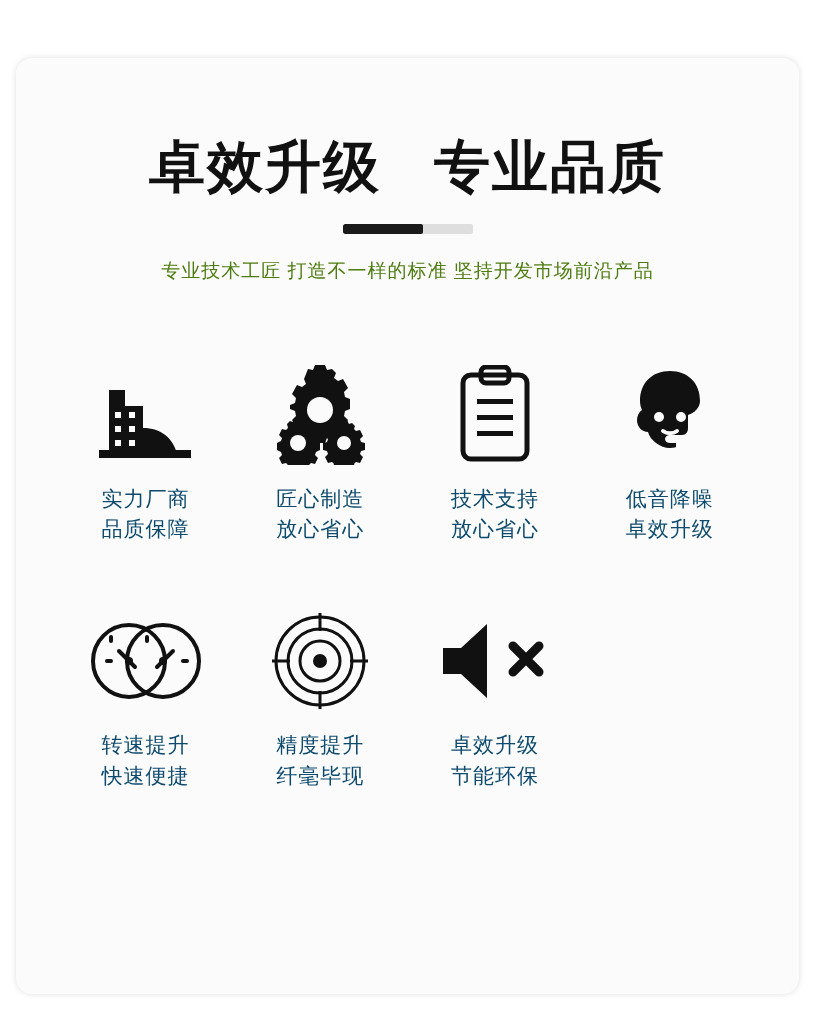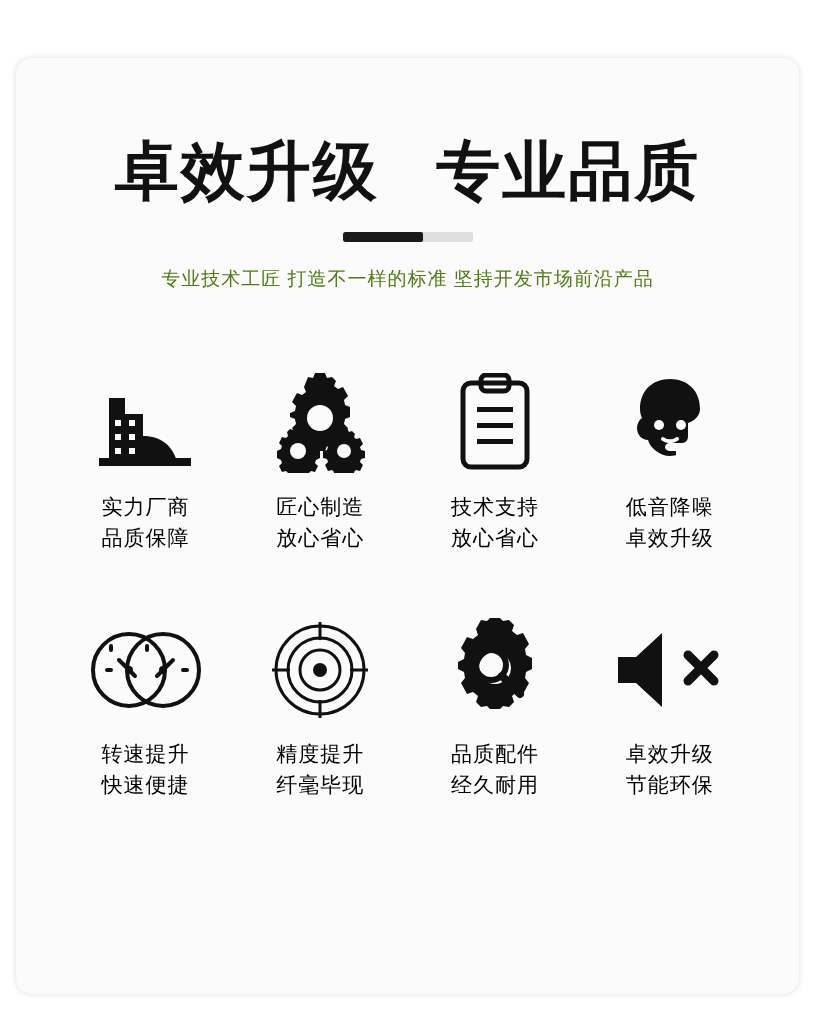--- a/index.html
+++ b/index.html
@@ -21,21 +21,21 @@
     width: 783px;
     height: 936px;
     margin: 0 auto;
     background: #fbfbfb;
     border-radius: 16px;
     box-shadow: 0 0 6px rgba(0,0,0,0.13);
     overflow: hidden;
   }
   .headline {
     text-align: center;
-    font-size: 64px;
+    font-size: 56px;
     line-height: 1.1;
     font-weight: bold;
     color: #111111;
     letter-spacing: 2px;
     margin-top: 78px;
     font-family: "Liberation Sans", sans-serif;
   }
   .headline .gap { display: inline-block; width: 18px; }
   .progress-wrap {
     display: flex;
@@ -77,21 +77,21 @@
     height: 110px;
     display: flex;
     align-items: center;
     justify-content: center;
   }
   .labels {
     margin-top: 14px;
     text-align: left;
     font-size: 21px;
     line-height: 1.45;
-    color: #000000;
+    color: #0c4a6e;
     letter-spacing: 1px;
   }
   svg { display: block; }
 </style>
 </head>
 <body>
 
 <div class="page">
   <div class="card">
 
@@ -214,36 +214,20 @@
             <circle cx="50" cy="50" r="7" fill="#111"></circle>
             <path d="M50 2v18M50 80v18M2 50h18M80 50h18" stroke="#111" stroke-width="3"></path>
           </svg>
         </div>
         <div class="labels">
           <div>精度提升</div>
           <div>纤毫毕现</div>
         </div>
       </div>
 
-      <div class="cell">
-        <div class="icon-box">
-          <svg width="104" height="104" viewBox="0 0 104 104">
-            <g fill="#111">
-              <path d="M38 2l6 1 3-3h10l3 3 6-1 5 5-2 6 5 4 6-2 6 11-4 5 1 6 6 3v11l-6 3-1 6 4 5-6 11-6-2-5 4 2 6-5 5-6-1-3 3H47l-3-3-6 1-5-5 2-6-5-4-6 2-6-11 4-5-1-6-6-3V44l6-3 1-6-4-5 6-11 6 2 5-4-2-6z"></path>
-              <circle cx="52" cy="50" r="16" fill="#fbfbfb"></circle>
-            </g>
-            <circle cx="48" cy="47" r="15" fill="none" stroke="#111" stroke-width="6"></circle>
-            <path d="M59 58l18 18" stroke="#111" stroke-width="8" stroke-linecap="round"></path>
-          </svg>
-        </div>
-        <div class="labels">
-          <div>品质配件</div>
-          <div>经久耐用</div>
-        </div>
-      </div>
 
       <div class="cell">
         <div class="icon-box">
           <svg width="112" height="86" viewBox="0 0 112 86">
             <path fill="#111" d="M4 30h18L48 6v74L22 56H4z"></path>
             <path d="M74 28l26 26M100 28L74 54" stroke="#111" stroke-width="9" stroke-linecap="round"></path>
           </svg>
         </div>
         <div class="labels">
           <div>卓效升级</div>

